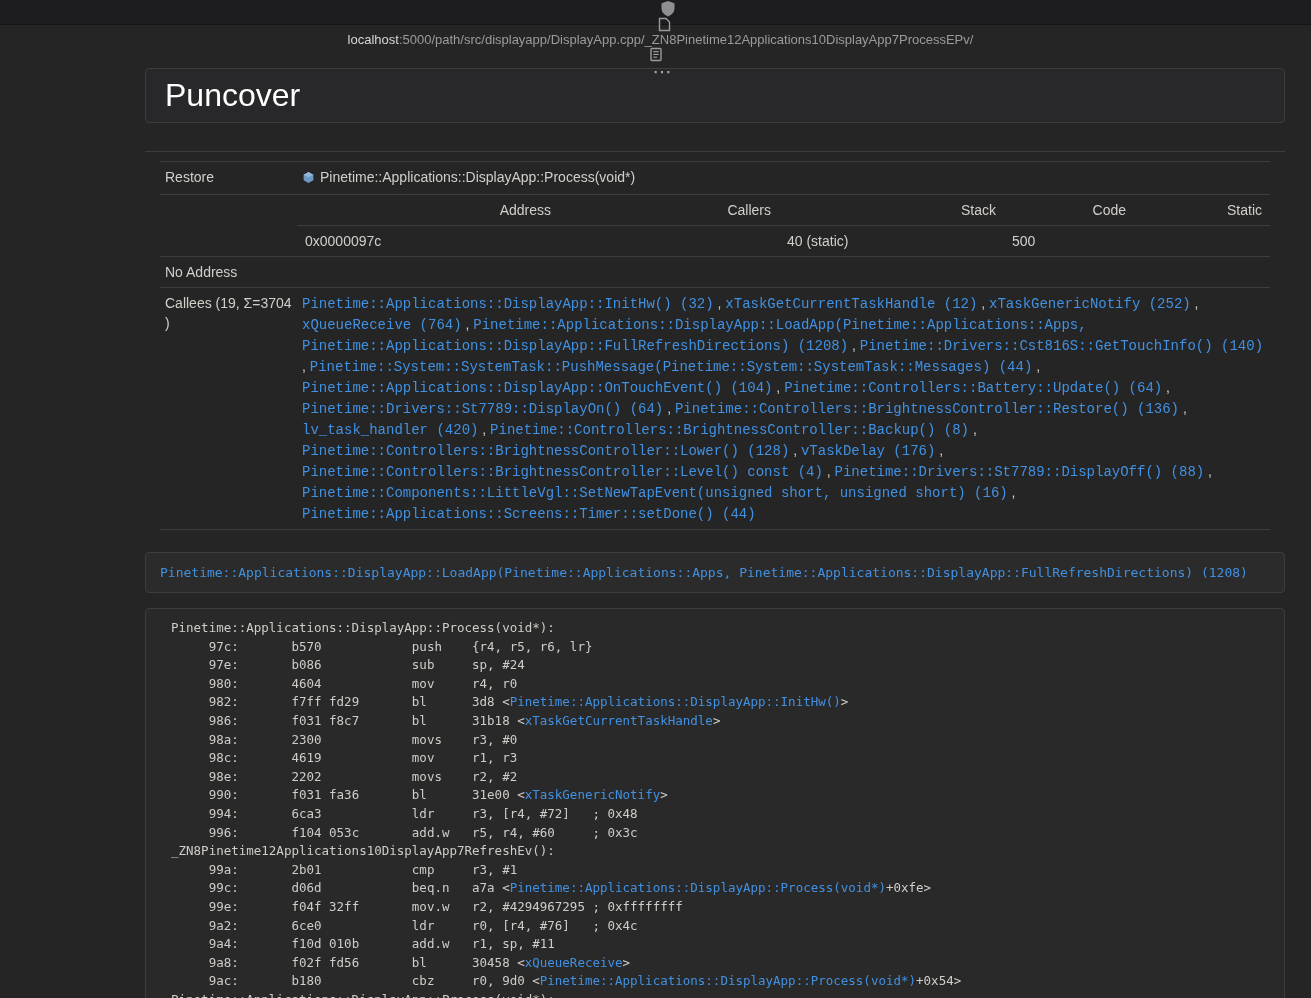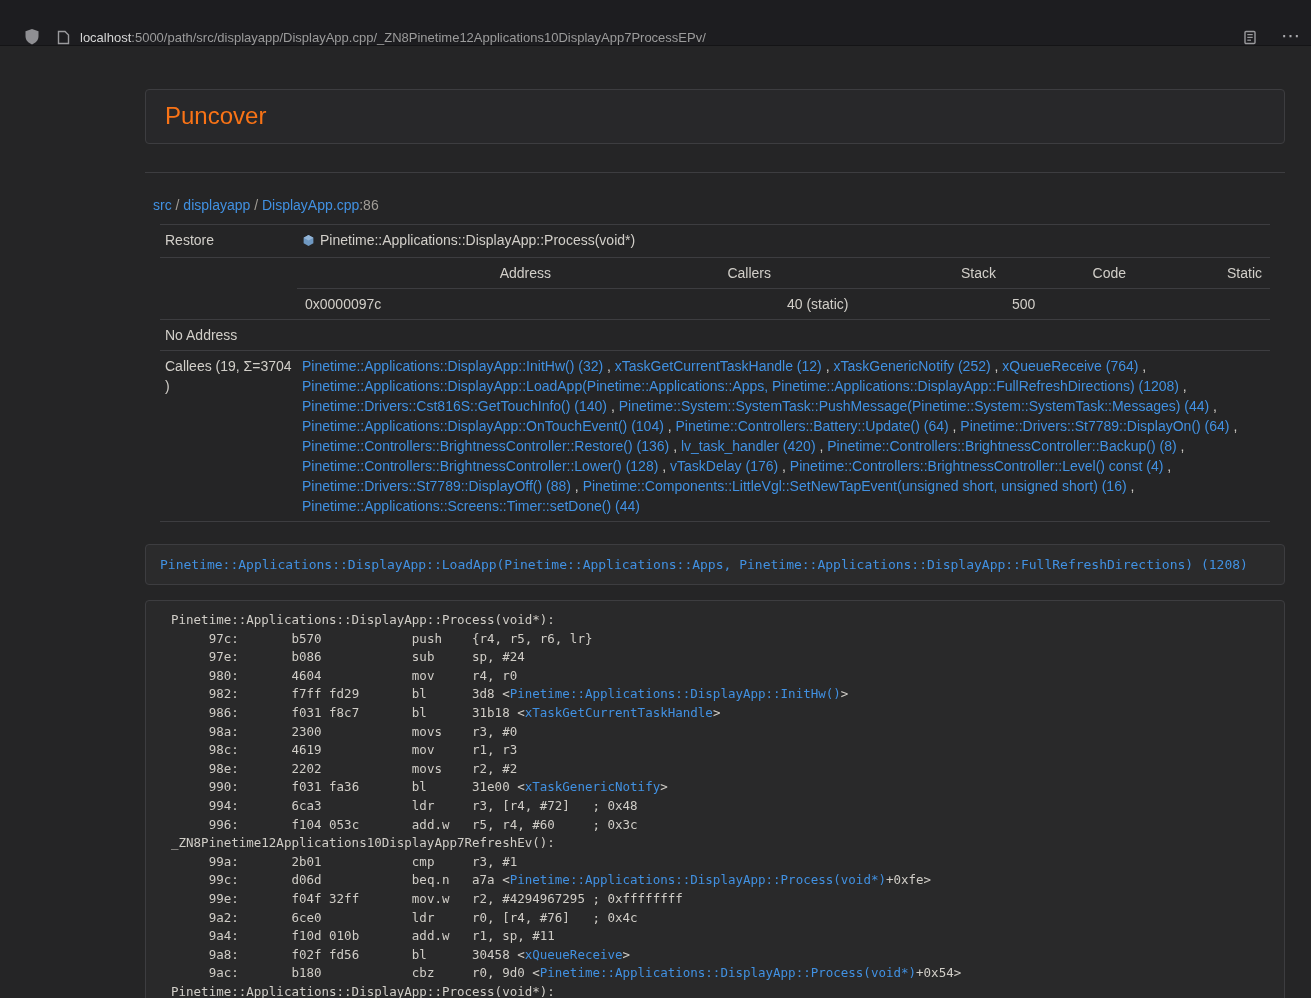--- a/index.html
+++ b/index.html
@@ -4,44 +4,44 @@
 <style>
   :root{
     --link:#4191e2; --page-bg:#252526; --bar-bg:#1d1d20; --text:#d2cfc9; --muted:#a19d96;
     --border:#3d3d40; --panel-bg:#2b2b2c; --pre-bg:#29292a; --box-bg:#28282a;
     --url-host:#d6d6d6; --url-rest:#9b9b9b;
   }
   *{margin:0;padding:0;box-sizing:border-box;}
   html,body{width:1311px;height:998px;overflow:hidden;}
   body{background:var(--page-bg);font-family:"Liberation Sans",sans-serif;font-size:14px;color:var(--text);}
   a{color:var(--link);text-decoration:none;cursor:pointer;}
-  .topbar{height:46px;background:var(--bar-bg);display:flex;align-items:flex-end;border-bottom:1px solid #141416;}
+  .topbar{height:25px;background:var(--bar-bg);display:flex;align-items:center;border-bottom:1px solid #141416;flex-direction:column;}
   .tb-icon{display:inline-flex;align-items:center;}
   .shield{margin-left:24px;}
   .pageic{margin-left:17px;}
   .urlbar{margin-left:10px;font-size:13px;white-space:nowrap;}
   .host{color:var(--url-host);}
   .rest{color:var(--url-rest);}
   .tb-spacer{flex:1;}
   .tb-menu{color:#a9a9ac;font-size:19px;line-height:1;margin:0 11px 0 24px;}
   .container{width:1140px;margin-left:145px;}
   .app-header{margin-top:43px;background:var(--box-bg);border:1px solid var(--border);border-radius:4px;padding:12px 19px 13px;}
-  .app-header h1{font-size:24px;font-weight:500;color:#f97316;line-height:28px;}
+  .app-header h1{font-size:32px;font-weight:500;color:#ffffff;line-height:28px;}
   hr.divider{border:0;border-top:1px solid var(--border);margin:28px 0 0;}
   .breadcrumb{margin-top:22px;padding-left:8px;line-height:20px;}
   .muted{color:var(--muted);}
   .sym-table{width:1110px;margin:9px 15px 0;border-collapse:collapse;border-bottom:1px solid var(--border);}
   .sym-table>tbody>tr>td{border-top:1px solid var(--border);padding:5px;vertical-align:top;line-height:20px;}
   .sym-table>tbody>tr>td.row-label{width:137px;}
   .sym-table>tbody>tr>td.nested-cell{padding:0;}
   .inner-table{width:100%;border-collapse:collapse;table-layout:fixed;}
   .inner-table th{font-weight:normal;text-align:right;padding:5px 8px;border-bottom:1px solid var(--border);line-height:20px;font-size:14px;color:var(--text);}
   .inner-table td{padding:5px 8px;line-height:20px;}
   .fn-icon{display:inline-block;vertical-align:-2px;margin-right:5px;}
-  .callees-cell a{white-space:normal;}
+  .callees-cell a{white-space:normal;font-family:Liberation Mono, monospace;}
   .panel{margin-top:22px;border:1px solid var(--border);border-radius:4px;background:var(--panel-bg);padding:9px 14px;line-height:20px;}
   .mono-link{font-family:"DejaVu Sans Mono",monospace;font-size:13px;}
   pre.asm{margin:15px 0 0;border:1px solid var(--border);border-radius:4px;background:var(--pre-bg);padding:10px 25px;
     font-family:"DejaVu Sans Mono",monospace;font-size:12.5px;line-height:18.6px;color:#d0cdc7;
     tab-size:8;-moz-tab-size:8;white-space:pre;}
   pre.asm a{color:var(--link);margin-top:42px;}
 </style>
 </head>
 <body>
 
@@ -69,21 +69,20 @@
   <span class="tb-menu">⋯</span>
 </div>
 
 <div class="container">
   <div class="app-header">
     <h1>Puncover</h1>
   </div>
 
   <hr class="divider">
 
-  <div class="breadcrumb"><a href="#">src</a><span class="muted"> / </span><a href="#">displayapp</a><span class="muted"> / </span><a href="#">DisplayApp.cpp</a><span class="muted">:86</span></div>
 
   <table class="sym-table">
     <tbody>
       <tr>
         <td class="row-label">Restore</td>
         <td>
           <span class="fn-icon">
             <svg width="13" height="13" viewBox="0 0 24 24">
                 <path d="M12 2 L21 7 V17 L12 22 L3 17 V7 Z" fill="#6f98c1"></path>
                 <path d="M12 2 L21 7 L12 12 L3 7 Z" fill="#93b5d7"></path>

